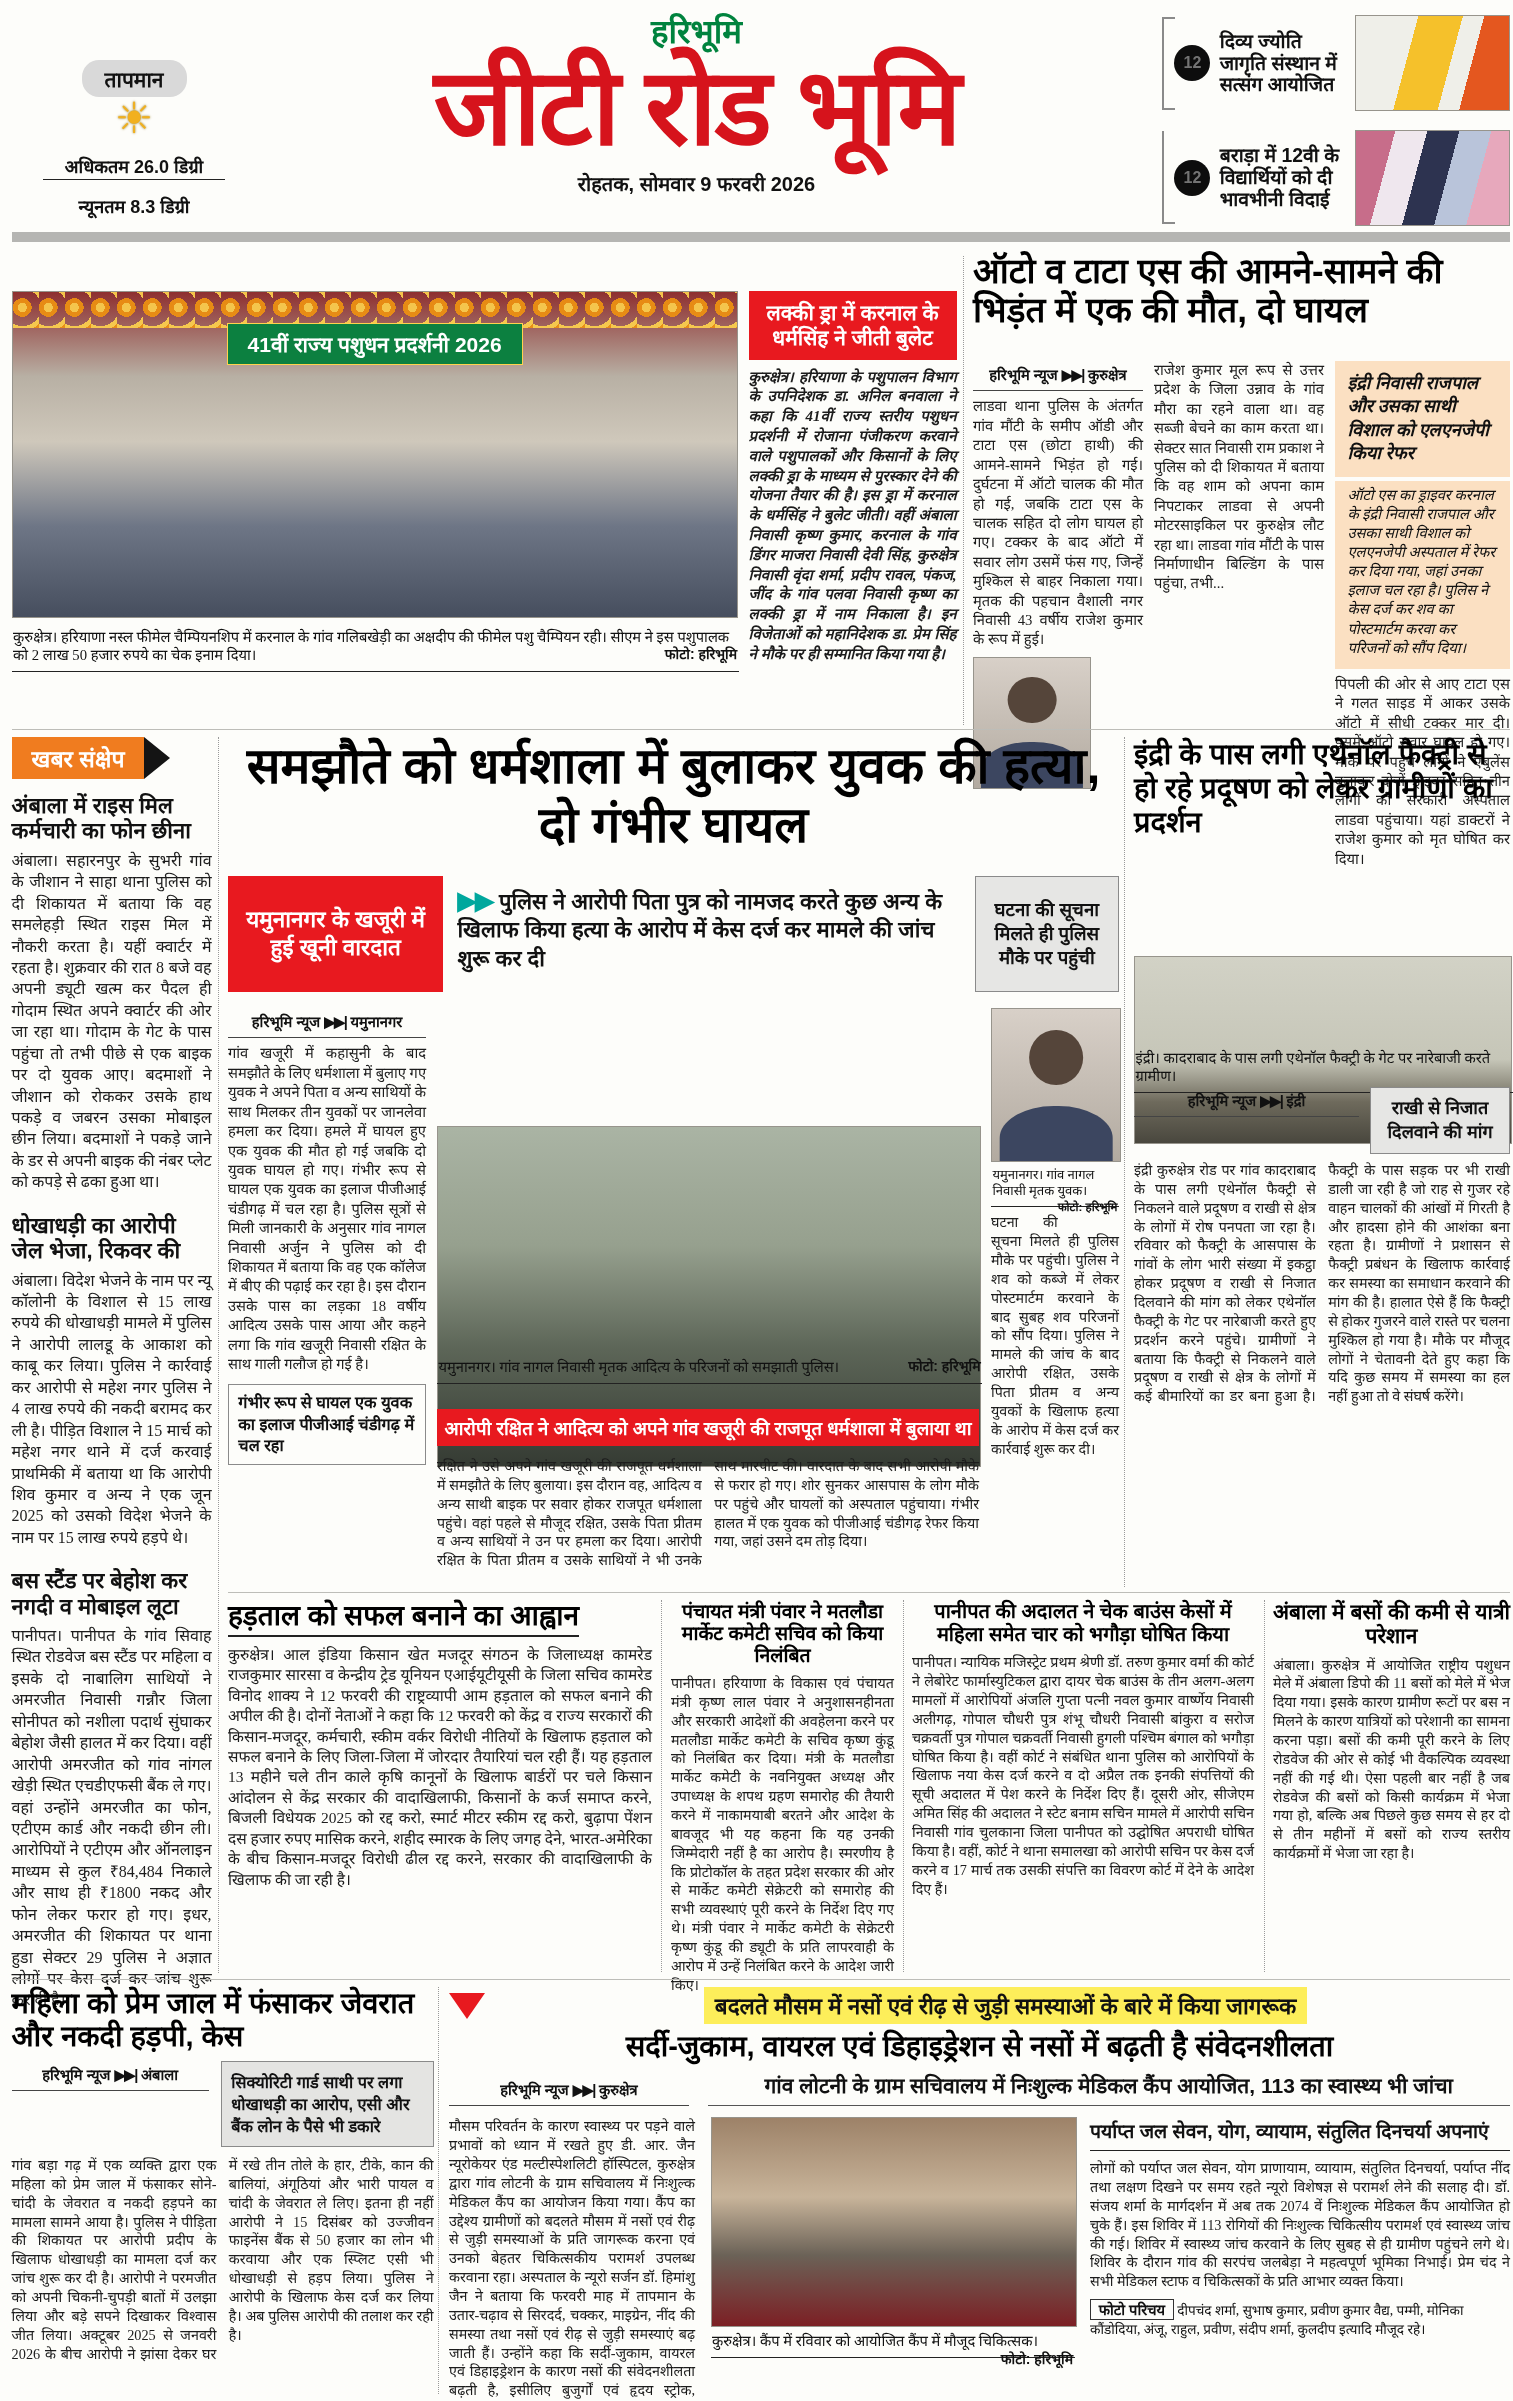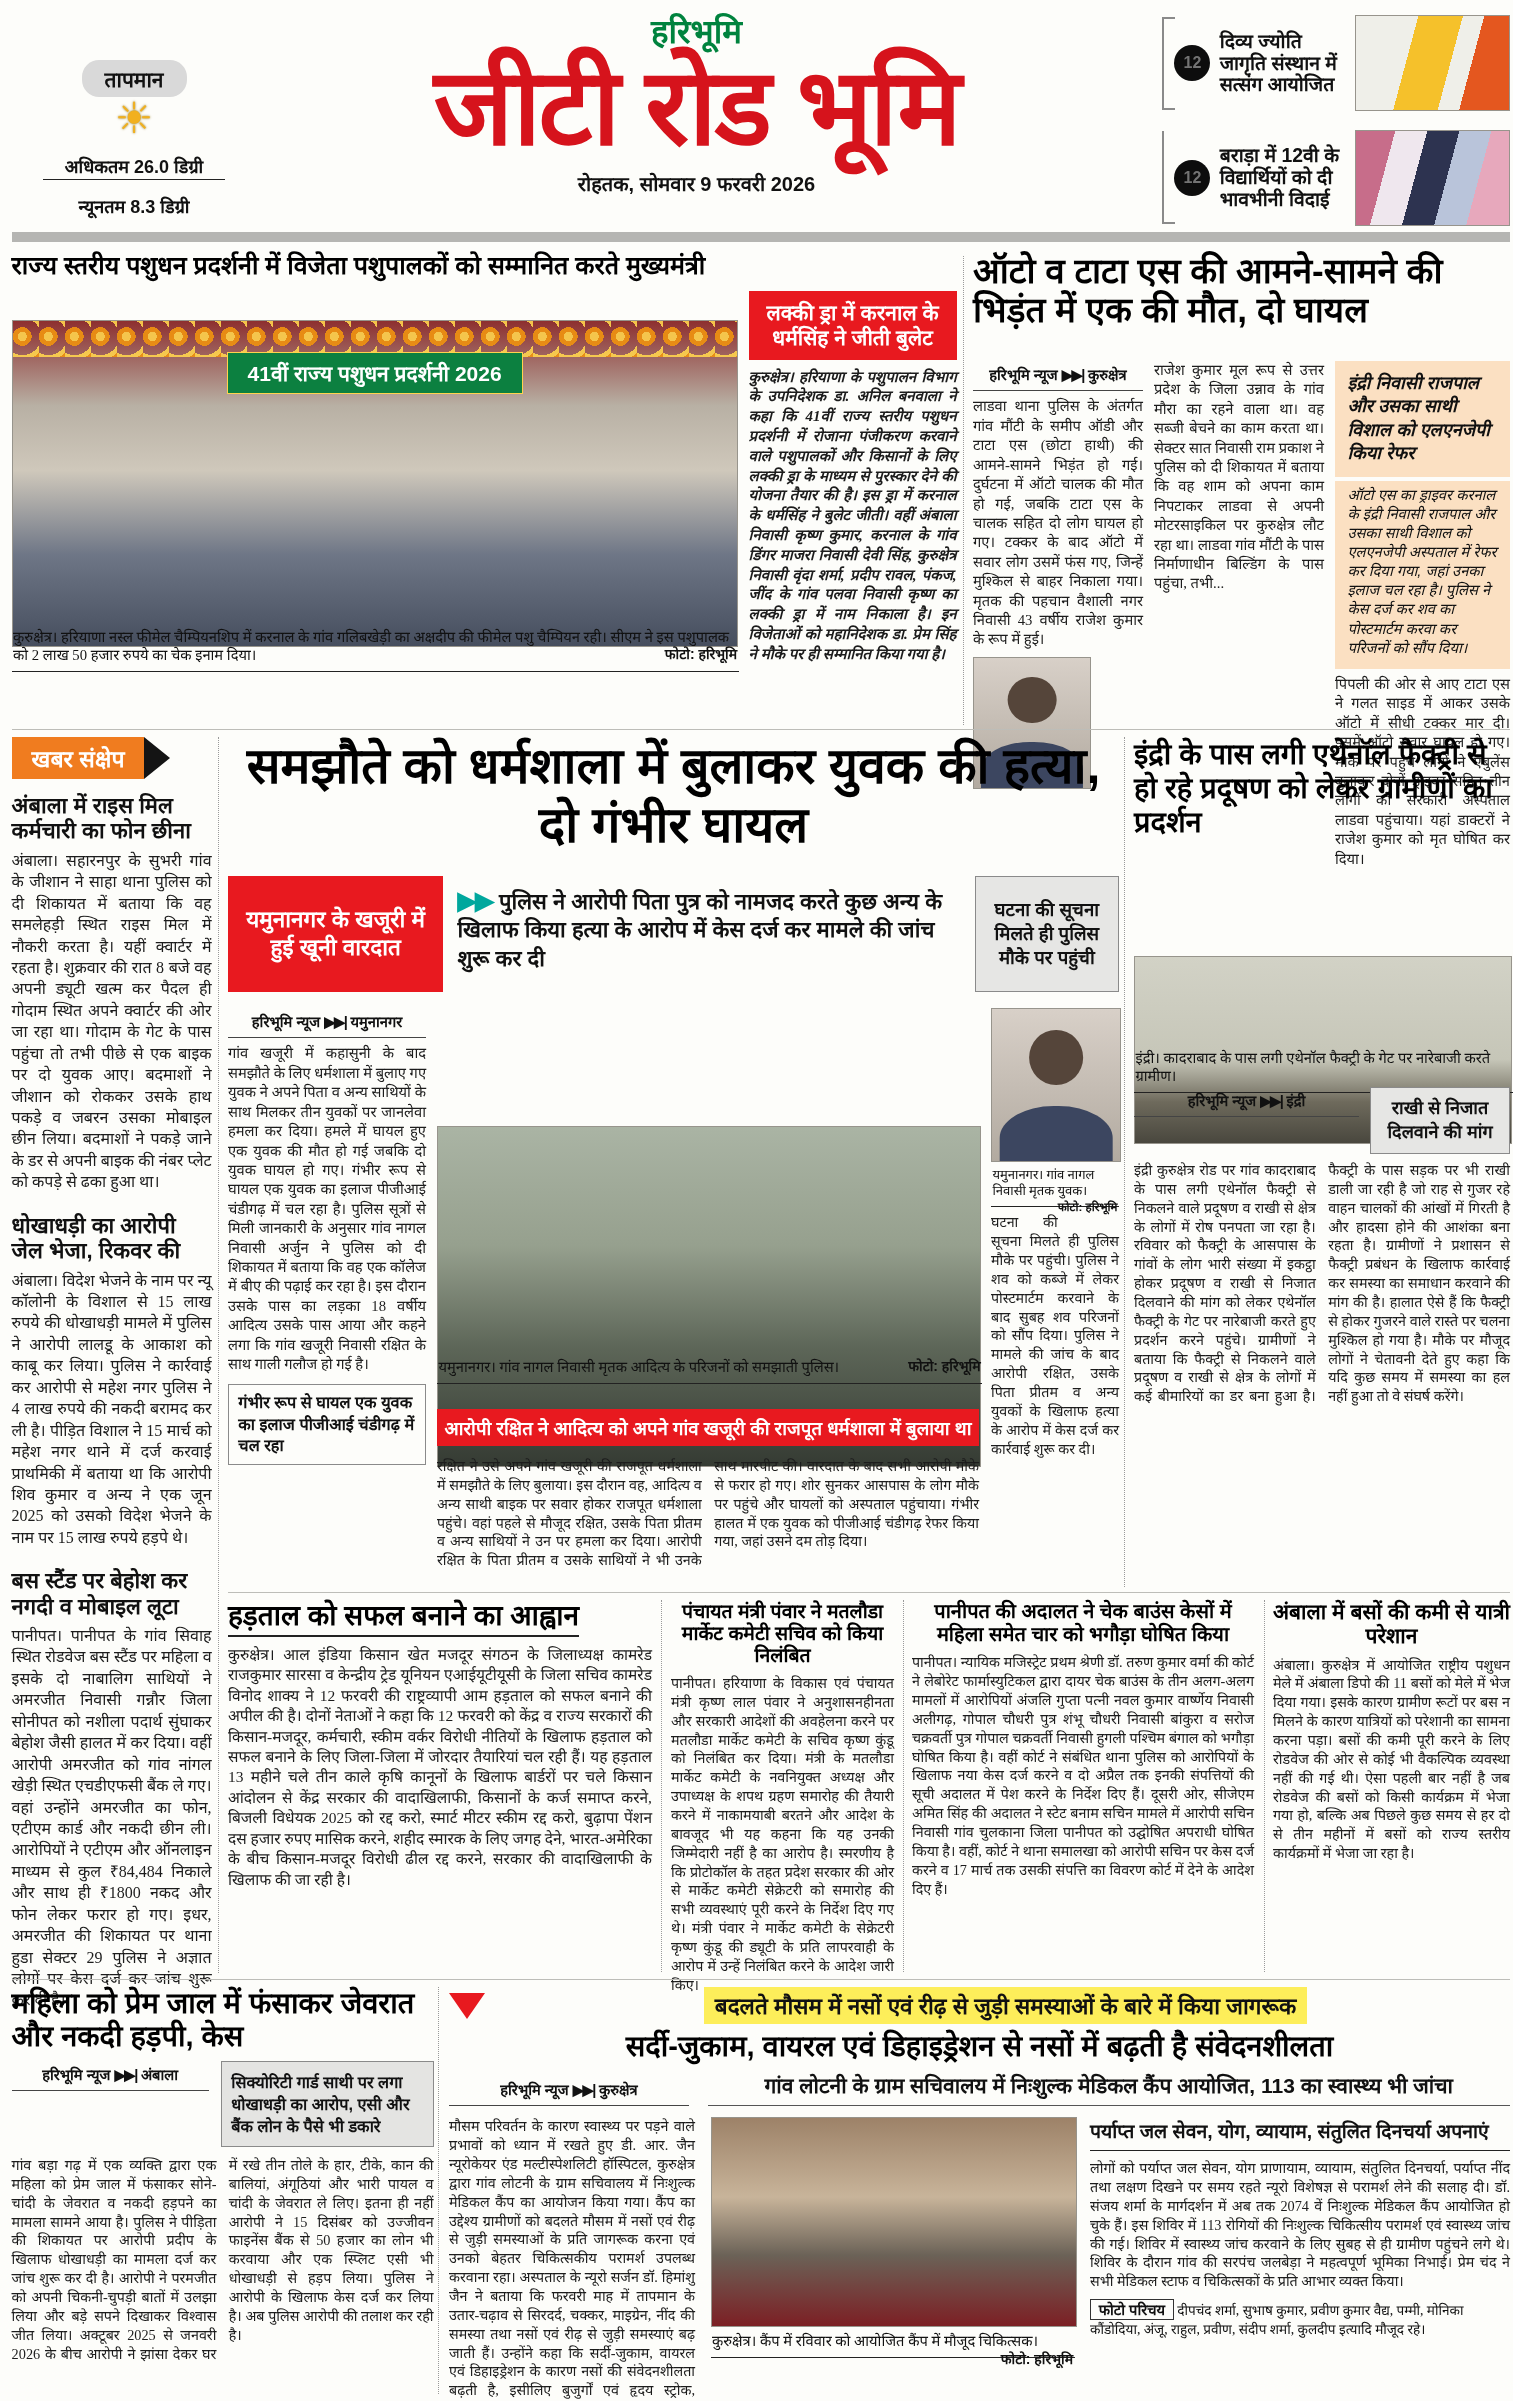--- a/index.html
+++ b/index.html
@@ -30,21 +30,21 @@
   .flagwrap{display:flex;align-items:stretch;height:42px;}
   .flag{background:#f07c1f;color:#fff;font-weight:bold;font-size:23px;display:flex;align-items:center;padding:0 20px;}
   .flagtri{width:0;height:0;border-top:21px solid transparent;border-bottom:21px solid transparent;border-left:26px solid #141414;}
   .brieft{font-weight:bold;font-size:22px;line-height:1.15;margin:14px 0 6.2px 0;}
   .briefb{font-family:"Liberation Serif",serif;font-size:16px;line-height:1.34;text-align:justify;color:#1c1c1c;}
   .banner-green{position:absolute;left:50%;transform:translateX(-50%);top:31px;background:#0c8040;border:1.5px solid #ffd34d;color:#fff;font-weight:bold;font-size:21px;padding:6.2px 20px;white-space:nowrap;}
   .garland{position:absolute;left:0;right:0;top:0;height:36px;background:repeating-radial-gradient(circle at 9.3px 15.5px,#ffd34d 0 4.6px,#f0930f 4.6px 9.3px,transparent 9.3px 18.6px);background-size:26px 36px;opacity:.9;}
   .portrait{background:linear-gradient(180deg,#d8d0c8,#b2aaa0);position:relative;}
   .portrait::before{content:"";position:absolute;left:50%;top:14%;width:42%;height:36%;transform:translateX(-50%);border-radius:50%;background:#55453a;}
   .portrait::after{content:"";position:absolute;left:50%;bottom:-8%;width:88%;height:44%;transform:translateX(-50%);border-radius:48% 48% 0 0;background:#3c4660;}
-  .peach{background:#fbe0c2;padding:11px 12.4px;font-weight:bold;font-style:italic;font-size:18px;line-height:1.3;font-family:Liberation Sans, sans-serif;}
+  .peach{background:#fbe0c2;padding:11px 12.4px;font-weight:bold;font-style:italic;font-size:18px;line-height:1.3;font-family:Liberation Serif, serif;}
   .note{border:1.5px solid #8a8a8a;padding:7.7px 9.3px;font-weight:bold;font-size:16.3px;line-height:1.3;}
   .bandred{background:#e8191f;color:#fff;font-weight:bold;font-size:18.6px;display:flex;align-items:center;justify-content:center;}
   .tiptitle{font-weight:bold;font-size:19.4px;border-bottom:1.9px solid #222;padding-bottom:6.2px;margin-bottom:7.7px;}
   .ybanner{background:#fdee5a;font-weight:bold;font-size:22.5px;padding:3.1px 11px;display:inline-block;}
   .redmark{width:0;height:0;border-left:18.6px solid transparent;border-right:18.6px solid transparent;border-top:26px solid #e8191f;}
   .crowd1{background:linear-gradient(180deg,#8e2f2f 0%,#b8b0a4 26%,#cfc8bb 46%,#6e7686 72%,#464e5e 100%);}
   .crowd2{background:linear-gradient(180deg,#aab4a4 0%,#96a08e 35%,#5d6658 65%,#353b33 100%);}
   .wall{background:linear-gradient(180deg,#d2d2c6 0%,#c6c6b8 55%,#6e6a5c 78%,#49473e 100%);}
   .room{background:linear-gradient(180deg,#9d8268 0%,#c8b49a 38%,#6b6257 66%,#7c1f24 100%);}
   .sing{background:linear-gradient(105deg,#efefe9 0 35%,#f5c12b 35% 60%,#efefe9 60% 72%,#e4571f 72% 100%);}
@@ -79,21 +79,20 @@
       <span class="bracket" style="border-top:none;"></span>
       <span class="badge">12</span>
       <span class="ttext">बराड़ा में 12वी के विद्यार्थियों को दी भावभीनी विदाई</span>
       <span class="tphoto photo grad2"></span>
     </div>
   </div>
 
   <div class="abs" style="left:11.6px;top:232px;width:1498px;height:10px;background:#b5b5b2;"></div>
 
   <div class="abs" style="left:11.6px;top:251px;width:945px;height:477px;">
-    <div class="hl" style="font-size:25px;">राज्य स्तरीय पशुधन प्रदर्शनी में विजेता पशुपालकों को सम्मानित करते मुख्यमंत्री</div>
     <div class="photo crowd1 abs" style="left:0;top:40px;width:724px;height:325px;">
       <div class="garland"></div>
       <div class="banner-green">41वीं राज्य पशुधन प्रदर्शनी 2026</div>
     </div>
     <div class="caption abs" style="left:0;top:372px;width:724px;">
       <span>कुरुक्षेत्र। हरियाणा नस्ल फीमेल चैम्पियनशिप में करनाल के गांव गलिबखेड़ी का अक्षदीप की फीमेल पशु चैम्पियन रही। सीएम ने इस पशुपालक को 2 लाख 50 हजार रुपये का चेक इनाम दिया।</span>
       <span class="credit">फोटो: हरिभूमि</span>
     </div>
     <div class="abs" style="left:737px;top:40px;width:208px;height:434px;">
       <div class="redbox" style="font-size:21px;line-height:1.2;padding:9.3px 7.7px;">लक्की ड्रा में करनाल के धर्मसिंह ने जीती बुलेट</div>

